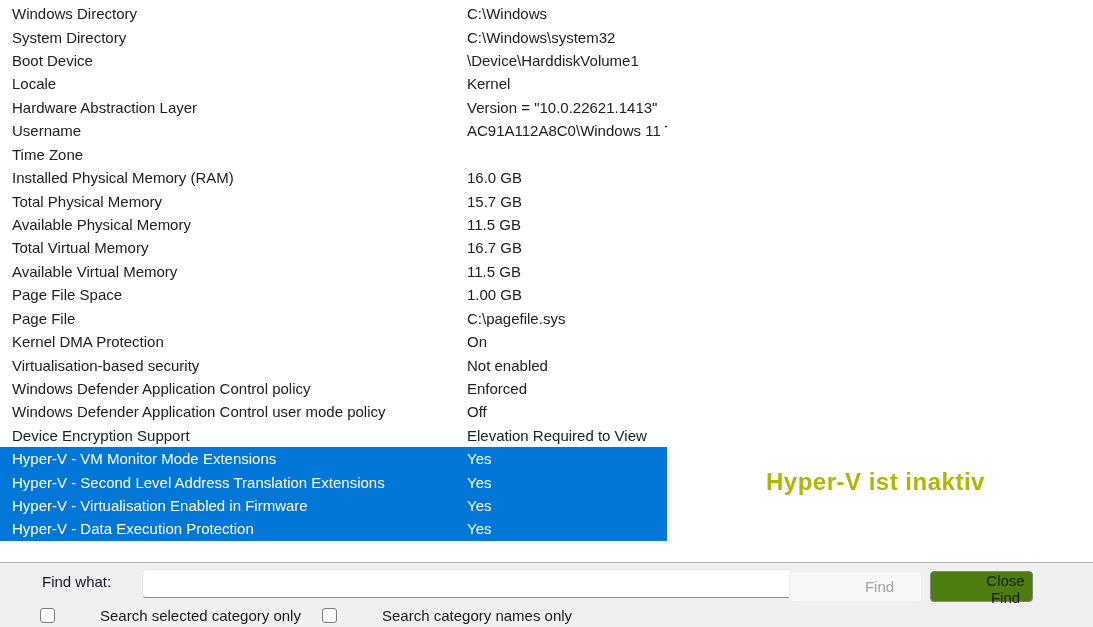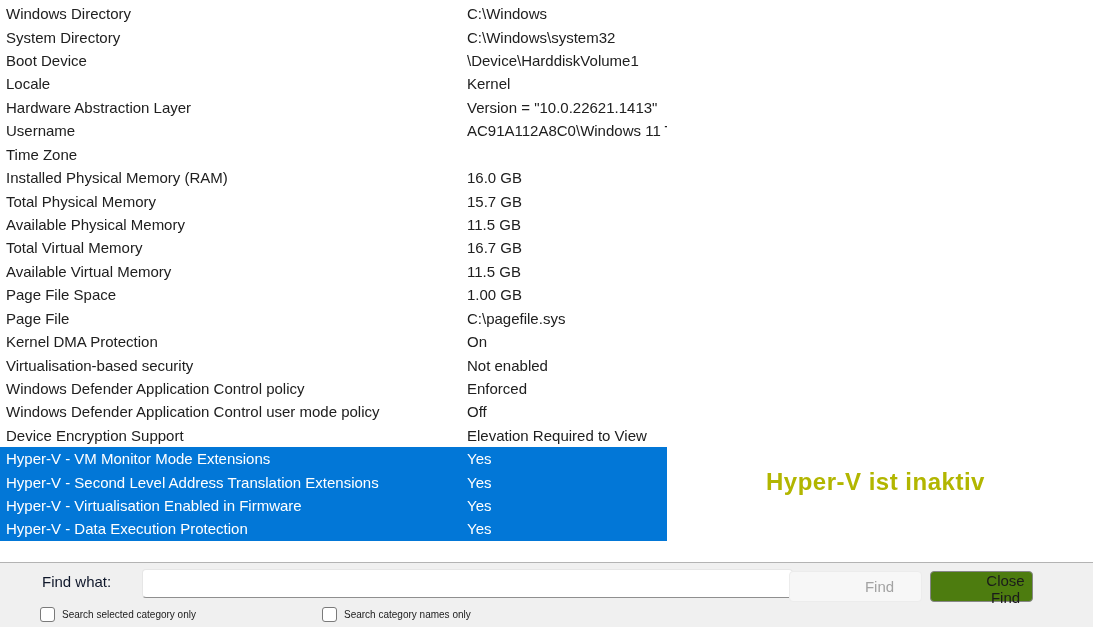--- a/index.html
+++ b/index.html
@@ -3,21 +3,21 @@
 <meta charset="utf-8">
 <style>
   * { margin:0; padding:0; box-sizing:border-box; }
   html,body { width:1093px; height:627px; background:#ffffff; overflow:hidden;
               font-family:"Liberation Sans","DejaVu Sans",sans-serif; }
   .screen { position:relative; width:1093px; height:627px; }
 
   
   .list { position:absolute; top:2px; left:0; width:667px; }
   .row { height:23.43px; display:flex; align-items:center; font-size:15px; color:#202020; }
-  .row .item  { flex:none; width:467px; padding-left:6px; white-space:nowrap; overflow:hidden; }
+  .row .item  { flex:none; width:467px; padding-left:12px; white-space:nowrap; overflow:hidden; }
   .row .value { flex:1; white-space:nowrap; overflow:hidden; }
   .row.selected { background:var(--sel-bg,#0277d7); color:var(--sel-fg,#ffffff); }
 
   
   .annotation { position:absolute; left:766px; top:468px; font-size:24px; font-weight:bold;
                 color:var(--annot,#b2b600); white-space:nowrap; letter-spacing:0.5px; }
 
   
   .findbar { position:absolute; left:0; top:562px; width:1093px; height:65px;
              background:var(--bar-bg,#f0f0f0); border-top:1px solid #b3b3b3; }
@@ -26,21 +26,21 @@
                 background:#ffffff; border:1px solid #e6e6e6; border-bottom:1px solid #8f8f8f;
                 border-radius:4px; font-size:15px; padding:0 8px; outline:none;
                 font-family:inherit; color:#1b1b1b; }
   .btn { position:absolute; top:8px; height:31px; font-size:15px; border-radius:4px;
          font-family:inherit; cursor:pointer;padding-left:48px; }
   .find-btn  { left:789px; width:133px; background:#f7f7f7; border:1px solid #ececec; color:#a3a3a3; }
   .close-btn { left:930px; width:103px; background:#4d7c0f; border:1px solid #868686; color:#1b1b1b; }
   .cb-group { position:absolute; top:44px; display:flex; align-items:center; cursor:default; }
   .cb { display:inline-block; width:15px; height:15px; background:#ffffff;
         border:1px solid #7a7a7a; border-radius:3px; margin-right:7px; flex:none; }
-  .cb-label { font-size:10px; color:#1b1b1b; white-space:nowrap; }
+  .cb-label { font-size:15px; color:#1b1b1b; white-space:nowrap;margin-left:38px; }
 </style>
 </head>
 <body>
 
 <div class="screen">
 
   <div class="list" id="list">
       <div class="row">
     <span class="item">Windows Directory</span>
     <span class="value">C:\Windows</span>

